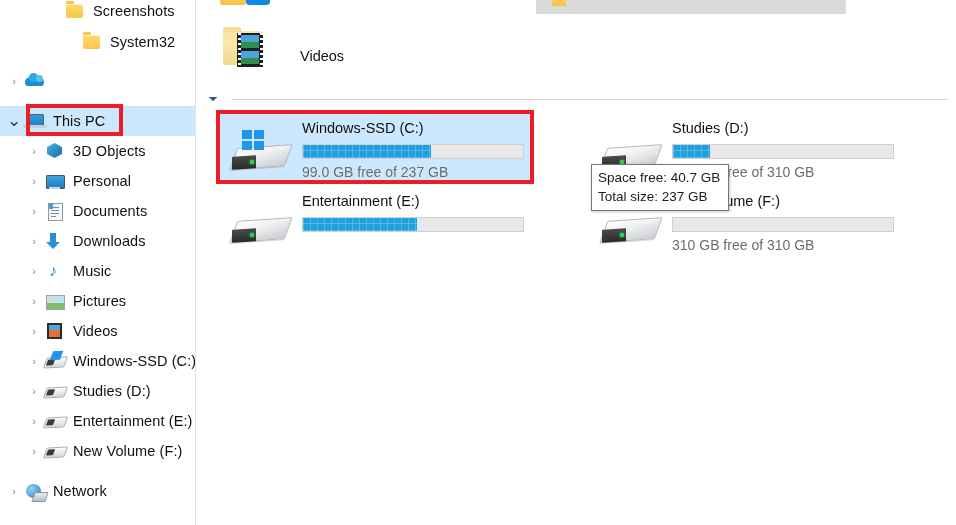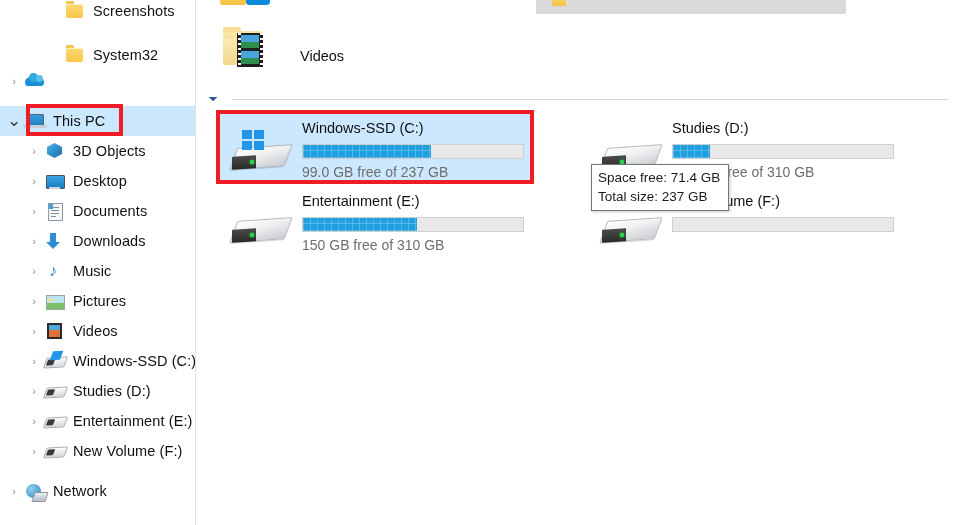--- a/index.html
+++ b/index.html
@@ -252,21 +252,21 @@
 
   <div class="sidebar">
     <div id="sidebar-items">
         <div class="sb-item" style="top: -4px;">
           <span class="sb-chev none" style="margin-left: 44px;"></span>
           <span class="sb-ico">
             <span class="folder"></span>
           </span>
           <span class="sb-label">Screenshots</span>
         </div>
-        <div class="sb-item" style="top: 40px;">
+        <div class="sb-item" style="top: 27px; margin-left: 17px;">
           <span class="sb-chev none" style="margin-left: 44px;"></span>
           <span class="sb-ico">
             <span class="folder"></span>
           </span>
           <span class="sb-label">System32</span>
         </div>
         <div class="sb-item" style="top: 66px;">
           <span class="sb-chev " style="margin-left: 4px;">›</span>
           <span class="sb-ico">
             <span class="cloud"></span>
@@ -284,21 +284,21 @@
           <span class="sb-ico">
             <span class="cube"></span>
           </span>
           <span class="sb-label">3D Objects</span>
         </div>
         <div class="sb-item" style="top: 166px;">
           <span class="sb-chev " style="margin-left: 24px;">›</span>
           <span class="sb-ico">
             <span class="monitor"></span>
           </span>
-          <span class="sb-label">Desktop</span>
+          <span class="sb-label">Personal</span>
         </div>
         <div class="sb-item" style="top: 196px;">
           <span class="sb-chev " style="margin-left: 24px;">›</span>
           <span class="sb-ico">
             <span class="doc">
               <i></i>
               <i></i>
               <i></i>
               <i></i>
             </span>
@@ -431,37 +431,37 @@
         <div class="drive" style="left: 20px; top: 185px;">
           <div class="drive-ico">
             <span class="di-body"></span>
             <span class="di-face"></span>
             <span class="di-led"></span>
           </div>
           <div class="drive-name">Entertainment (E:)</div>
           <div class="bar">
             <div class="bar-fill" style="width: 52%;"></div>
           </div>
-          <div class="drive-sub">150 GB free of 310 GB</div>
         </div>
         <div class="drive" style="left: 390px; top: 185px;">
           <div class="drive-ico">
             <span class="di-body"></span>
             <span class="di-face"></span>
             <span class="di-led"></span>
           </div>
           <div class="drive-name">New Volume (F:)</div>
           <div class="bar">
             <div class="bar-fill" style="width: 0%;"></div>
           </div>
+          <div class="drive-sub">310 GB free of 310 GB</div>
         </div>
       </div>
 
     <div class="tooltip">
-      <div>Space free: 71.4 GB</div>
+      <div>Space free: 40.7 GB</div>
       <div>Total size: 237 GB</div>
     </div>
 
   </div>
 
   <div class="annot" id="annot-thispc"></div>
   <div class="annot" id="annot-drive"></div>
 
 </div>
 

